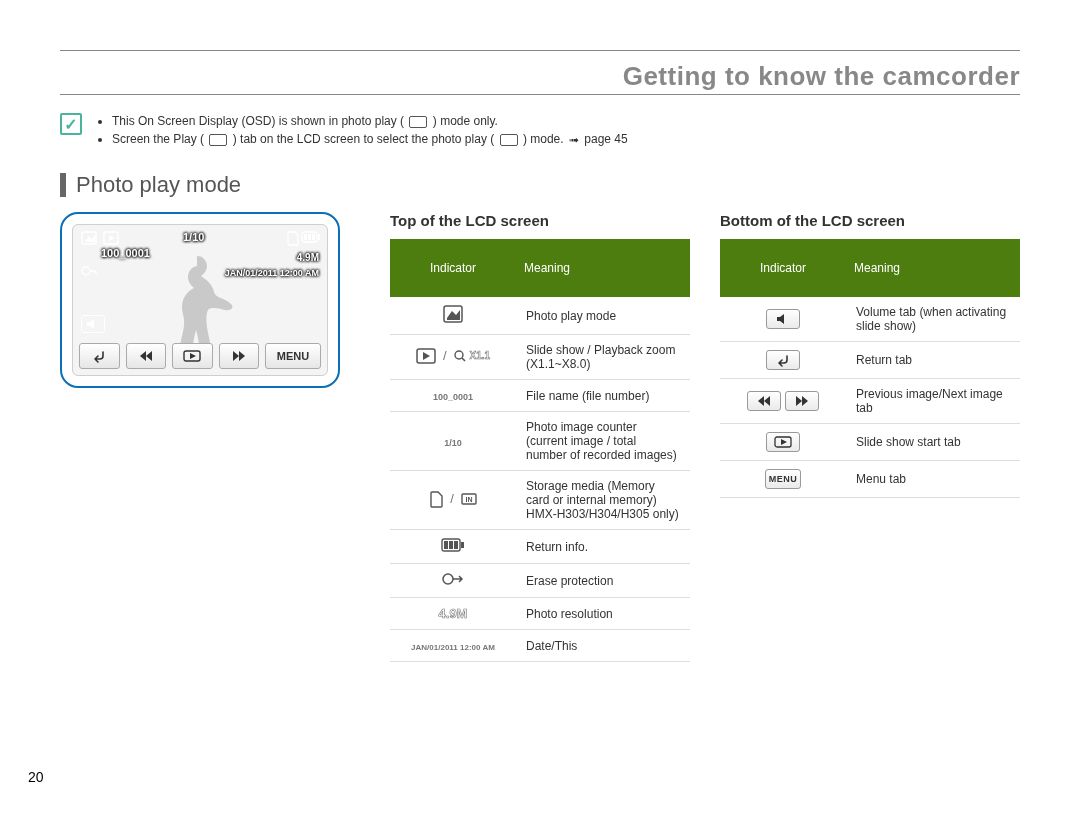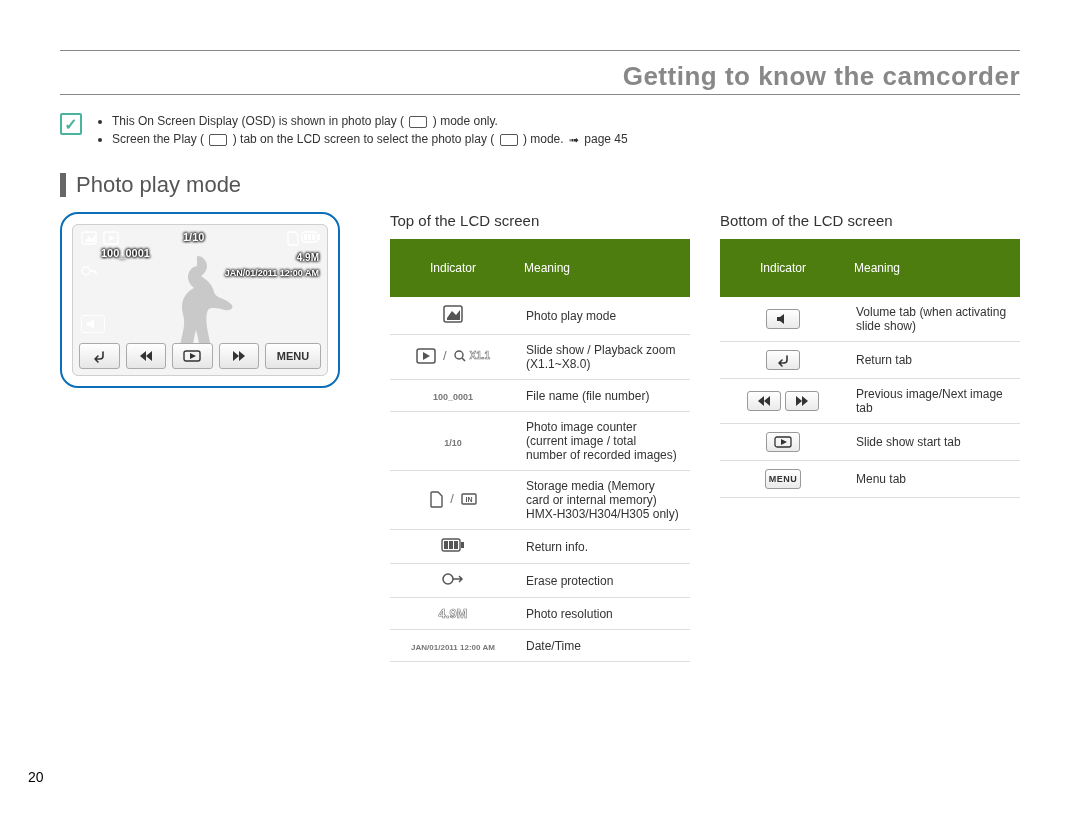--- a/index.html
+++ b/index.html
@@ -15,21 +15,21 @@
   .iconlet{display:inline-flex;vertical-align:middle;width:18px;height:12px;border:1px solid #555;border-radius:2px;box-sizing:border-box;position:relative;margin:0 2px}
   .arrowlet{display:inline-block;vertical-align:middle;margin:0 2px}
   
   .sect{display:flex;align-items:center;margin:4px 0 14px 0}
   .sect .bar{width:6px;height:24px;background:#666;margin-right:10px}
   .sect .t{font-size:22px;color:#555}
   
   .cols{display:flex;gap:30px;align-items:flex-start}
   .col-lcd{flex:0 0 300px}
   .col-tbl{flex:1}
-  .col-tbl h3{font-size:15px;font-weight:400;margin:0 0 10px 0;color:#333}
+  .col-tbl h3{font-size:15px;font-weight:700;margin:0 0 10px 0;color:#333}
   
   .lcd{border:2px solid #0b6fb8;border-radius:18px;padding:8px;width:280px;height:176px;box-sizing:border-box;position:relative;background:#fff}
   .lcd-inner{position:absolute;left:10px;right:10px;top:10px;bottom:10px;border:1px solid #cfcfcf;border-radius:6px;overflow:hidden;background:#f4f4f4}
   .golfer{position:absolute;left:50%;top:15%;transform:translateX(-50%);width:90px;height:120px}
   .golfer svg{width:100%;height:100%}
   .osd-txt{font:700 11px/1 Arial;color:#fff;text-shadow:0 0 3px #000,0 0 3px #000,0 0 3px #000;position:absolute;white-space:nowrap}
   .osd-ic{position:absolute;color:#fff;text-shadow:0 0 2px #000,0 0 2px #000,0 0 2px #000;font-size:13px;display:inline-flex;align-items:center;justify-content:center}
   .btnrow{position:absolute;left:6px;right:6px;bottom:6px;display:flex;gap:6px}
   .lcdbtn{flex:1;height:24px;border:1px solid #aaa;border-radius:3px;background:linear-gradient(#fff,#e6e6e6);display:flex;align-items:center;justify-content:center;font-weight:700;font-size:12px;color:#333}
   
@@ -240,21 +240,21 @@
                   </svg>
                 </span></td>
           <td>Erase protection</td>
         </tr>
         <tr>
           <td class="ic"><span class="tiny outline" style="font-size:13px">4.9M</span></td>
           <td>Photo resolution</td>
         </tr>
         <tr>
           <td class="ic"><span class="tiny" style="font-size:8px">JAN/01/2011 12:00 AM</span></td>
-          <td>Date/Time</td>
+          <td>Date/This</td>
         </tr>
       </tbody>
         </table>
     </div>
 
     <div class="col-tbl">
       <h3>Bottom of the LCD screen</h3>
       <table class="ind">
         <tbody>
             <tr>

